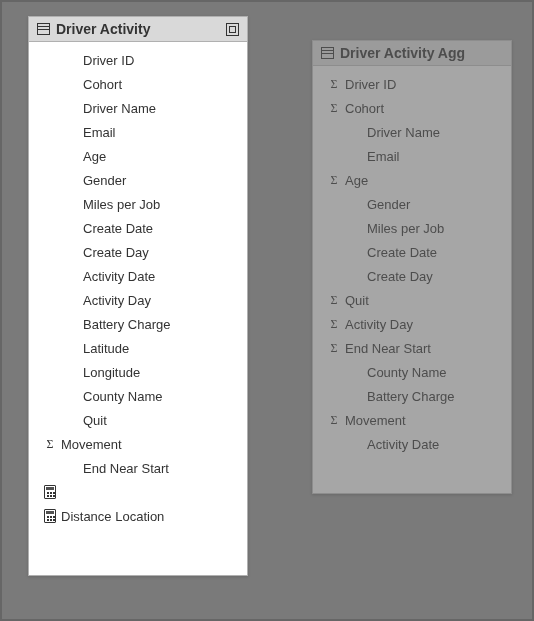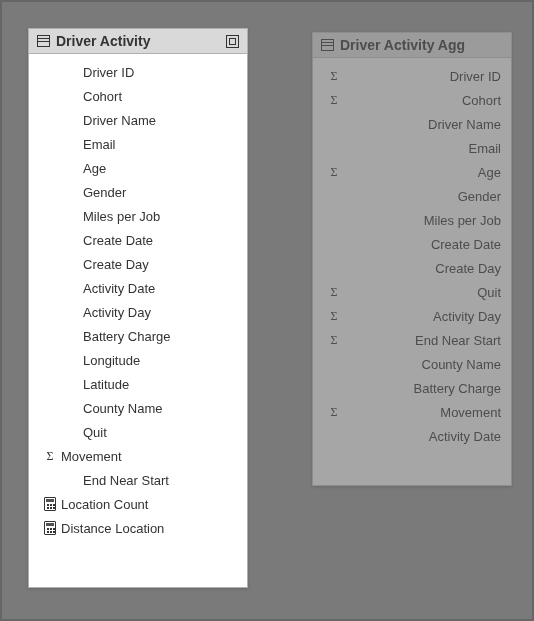--- a/index.html
+++ b/index.html
@@ -84,21 +84,21 @@
   .i-calc::before{content:"";position:absolute;left:1px;right:1px;top:1px;height:3px;background:currentColor;opacity:.85;}
   .i-calc::after{content:"";position:absolute;left:2px;top:6px;width:2px;height:2px;background:currentColor;
     box-shadow:3px 0 0 currentColor,6px 0 0 currentColor,0 3px 0 currentColor,3px 3px 0 currentColor,6px 3px 0 currentColor;}
   .header-title{flex:0 0 auto;}
   .header-spacer{flex:1;}
 </style>
 </head>
 <body>
 
 <div id="root">
-    <div class="card" style="left: 26px; top: 26px; width: 220px; min-height: 560px;">
+    <div class="card" style="left: 26px; top: 14px; width: 220px; min-height: 560px;">
       <div class="card-header">
         <span class="i-table"></span>
         <span class="header-title">Driver Activity</span>
         <span class="header-spacer"></span>
         <span class="i-agg"></span>
       </div>
       <div class="card-body">
         <div class="row">
           <span class="icon-slot"></span>
           <span class="indent"></span>
@@ -155,30 +155,30 @@
           <span class="label">Activity Day</span>
         </div>
         <div class="row">
           <span class="icon-slot"></span>
           <span class="indent"></span>
           <span class="label">Battery Charge</span>
         </div>
         <div class="row">
           <span class="icon-slot"></span>
           <span class="indent"></span>
+          <span class="label">Latitude</span>
+        </div>
+        <div class="row">
+          <span class="icon-slot"></span>
+          <span class="indent"></span>
           <span class="label">Longitude</span>
         </div>
         <div class="row">
           <span class="icon-slot"></span>
           <span class="indent"></span>
-          <span class="label">Latitude</span>
-        </div>
-        <div class="row">
-          <span class="icon-slot"></span>
-          <span class="indent"></span>
           <span class="label">County Name</span>
         </div>
         <div class="row">
           <span class="icon-slot"></span>
           <span class="indent"></span>
           <span class="label">Quit</span>
         </div>
         <div class="row">
           <span class="icon-slot">
             <span class="i-sigma"></span>
@@ -187,31 +187,30 @@
         </div>
         <div class="row">
           <span class="icon-slot"></span>
           <span class="indent"></span>
           <span class="label">End Near Start</span>
         </div>
         <div class="row">
           <span class="icon-slot">
             <span class="i-calc"></span>
           </span>
-          <span class="label">Location Count</span>
         </div>
         <div class="row">
           <span class="icon-slot">
             <span class="i-calc"></span>
           </span>
           <span class="label">Distance Location</span>
         </div>
       </div>
     </div>
-    <div class="card faded" style="left: 310px; top: 30px; width: 200px; min-height: 454px; text-align: right;">
+    <div class="card faded" style="left: 310px; top: 38px; width: 200px; min-height: 454px;">
       <div class="card-header">
         <span class="i-table"></span>
         <span class="header-title">Driver Activity Agg</span>
         <span class="header-spacer"></span>
       </div>
       <div class="card-body">
         <div class="row">
           <span class="icon-slot">
             <span class="i-sigma"></span>
           </span>

